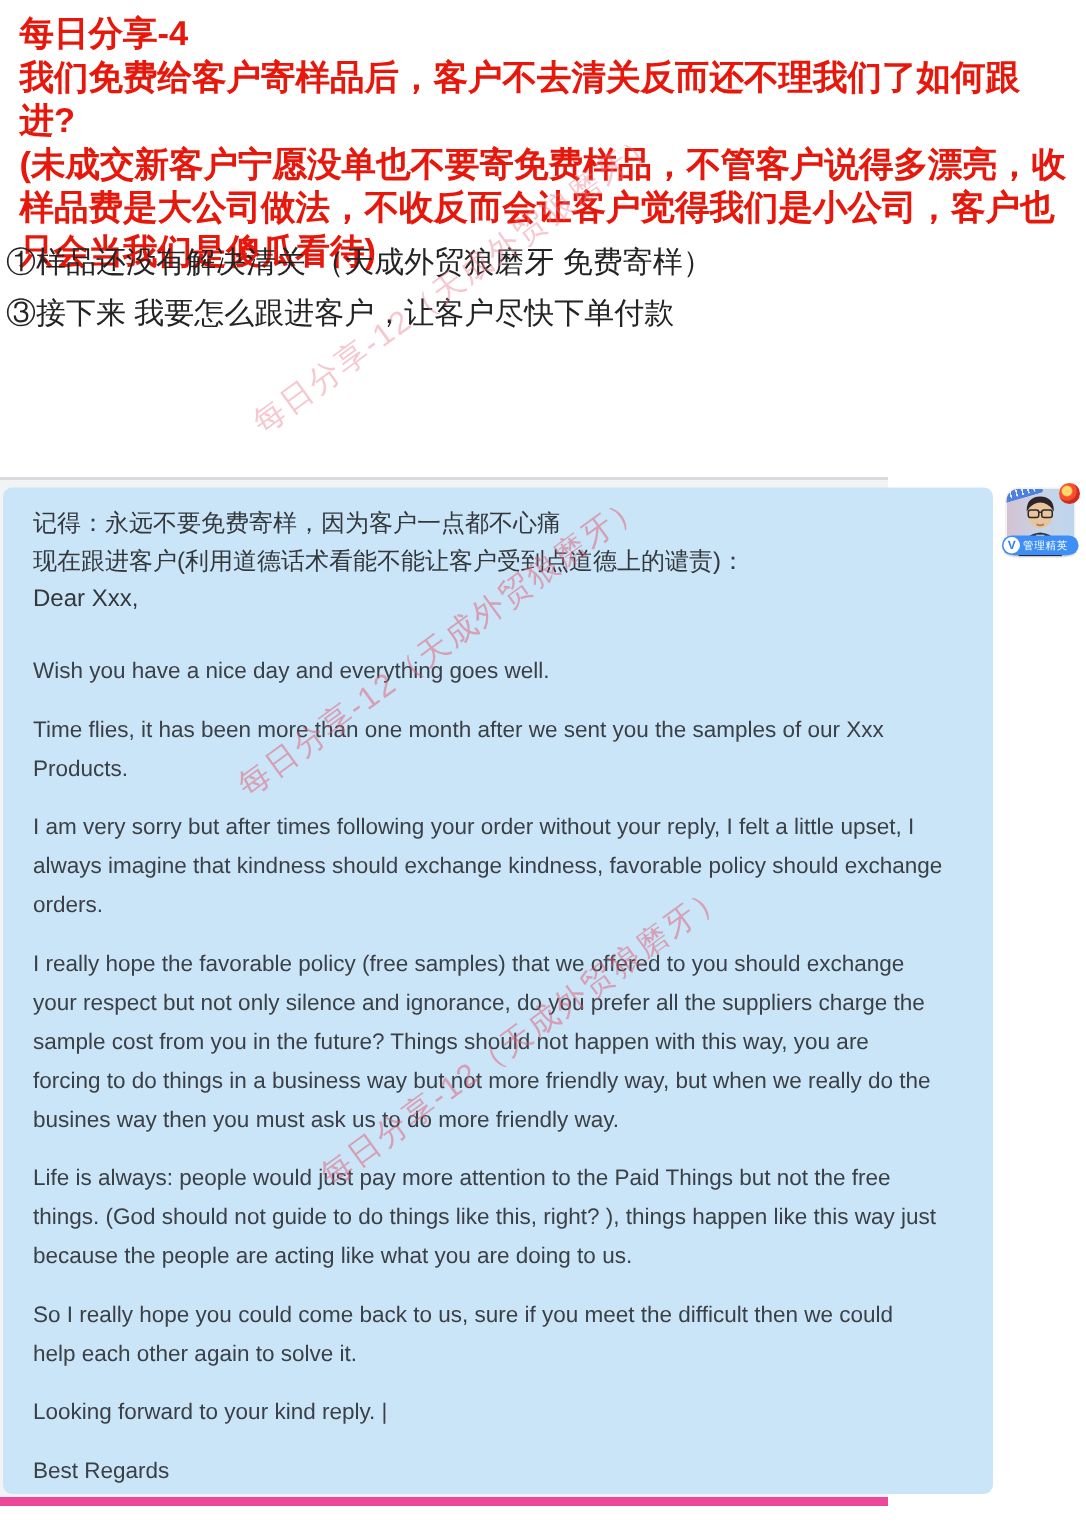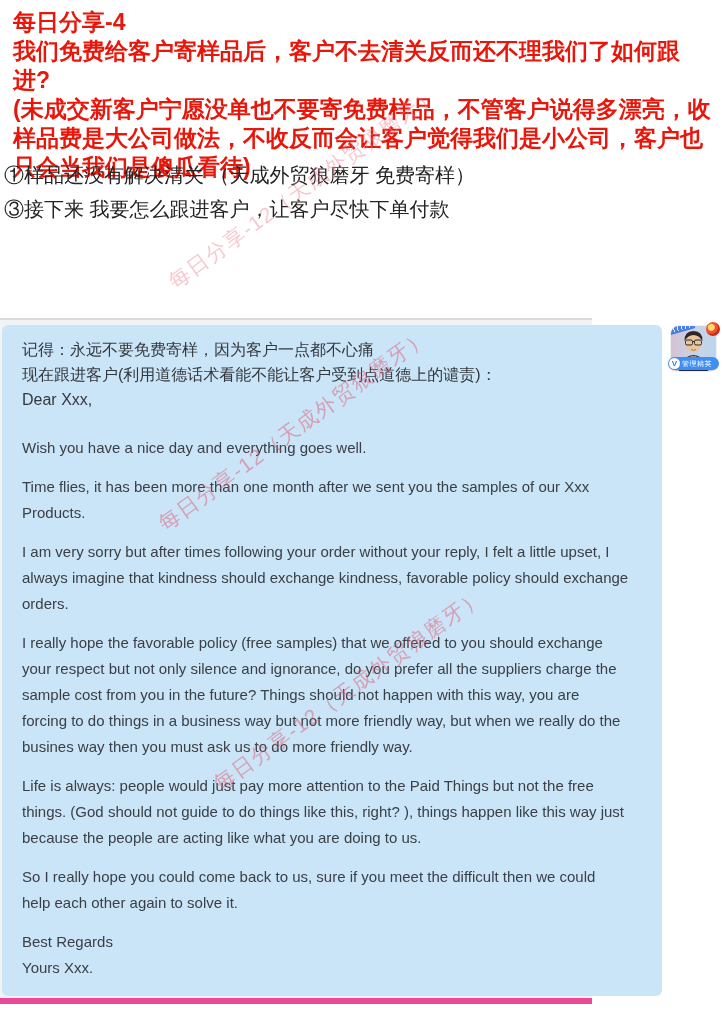--- a/index.html
+++ b/index.html
@@ -88,20 +88,21 @@
         <p>I really hope the favorable policy (free samples) that we offered to you should exchange
 your respect but not only silence and ignorance, do you prefer all the suppliers charge the
 sample cost from you in the future? Things should not happen with this way, you are
 forcing to do things in a business way but not more friendly way, but when we really do the
 busines way then you must ask us to do more friendly way.</p>
         <p>Life is always: people would just pay more attention to the Paid Things but not the free
 things. (God should not guide to do things like this, right? ), things happen like this way just
 because the people are acting like what you are doing to us.</p>
         <p>So I really hope you could come back to us, sure if you meet the difficult then we could
 help each other again to solve it.</p>
+        <p>Looking forward to your kind reply. |</p>
         <p>Best Regards
 Yours Xxx.</p>
       </div>
     </div>
 
     <div class="avatar-wrap">
       <div class="avatar-img">
         <svg width="45" height="45" viewBox="0 0 45 45">
           <defs>
             <linearGradient id="abg" x1="0" y1="0" x2="1" y2="0">

